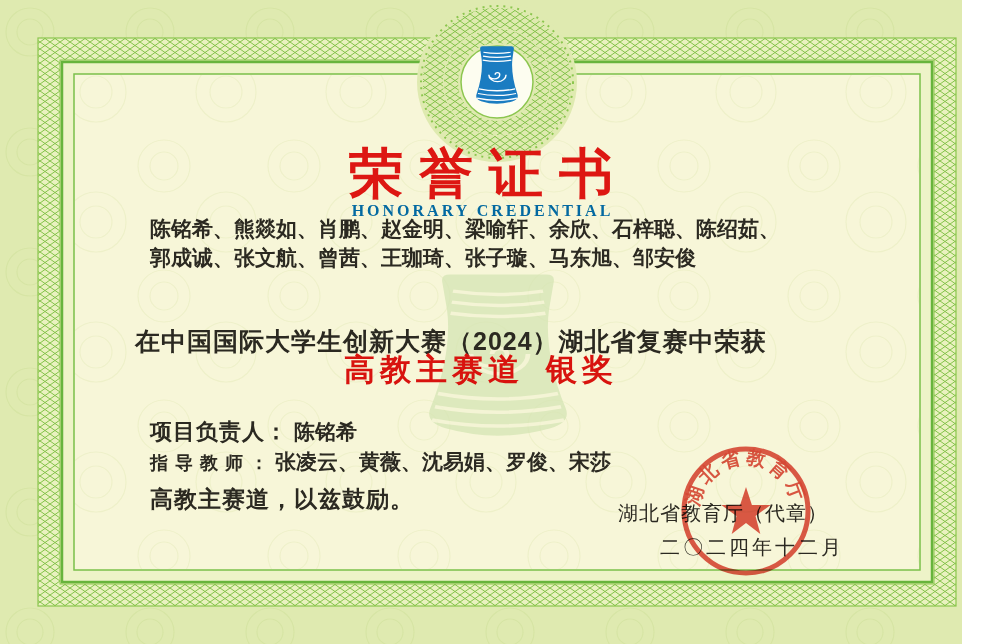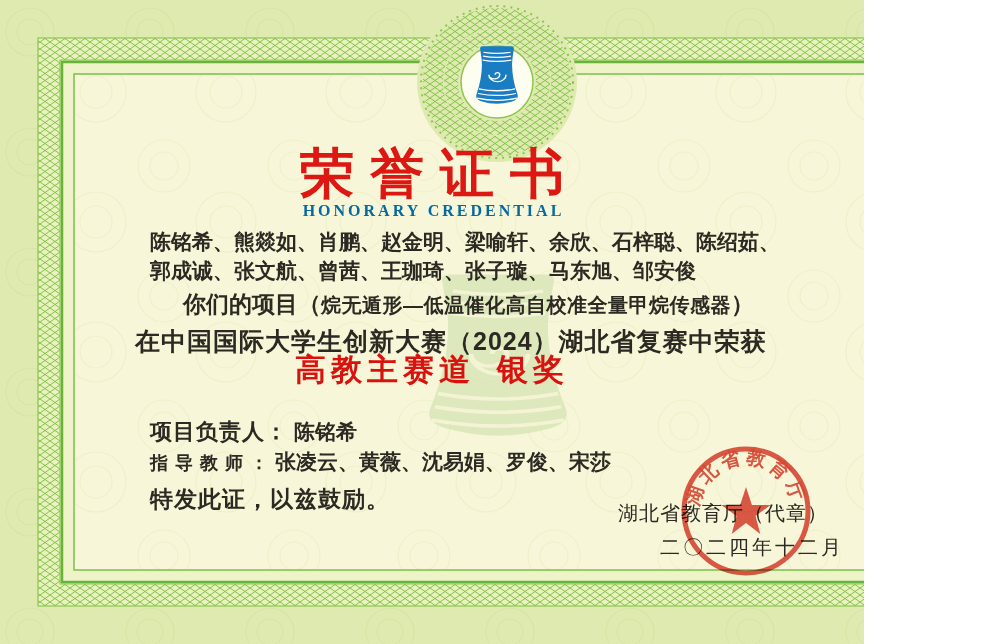--- a/index.html
+++ b/index.html
@@ -1,36 +1,36 @@
 <!DOCTYPE html>
 <html><head>
 <meta charset="utf-8">
 <style>
   html,body{margin:0;padding:0;}
   .page{
-    position:relative; width:864px; height:644px; overflow:hidden;
+    position:relative; width:962px; height:644px; overflow:hidden;
     background:#dfeab0;
     font-family:"Liberation Sans", sans-serif;
   }
   .page svg.bg{position:absolute;left:0;top:0;}
   .emblem{position:absolute;left:468px;top:44px;}
   .watermark{position:absolute;left:402px;top:268px;opacity:0.75;}
   .seal{position:absolute;left:676px;top:441px;mix-blend-mode:multiply;opacity:0.92;}
   .txt{position:absolute;color:#2b2921;white-space:nowrap;}
   .title{
     left:0;right:0;top:138px;text-align:center;
     font-family:"Liberation Serif", serif;font-weight:bold;
     font-size:54px;color:#dd1712;letter-spacing:16px;text-indent:16px;
   }
   .subtitle{
     left:0;right:0;top:202px;text-align:center;
     font-family:"Liberation Serif", serif;font-weight:bold;
     font-size:16px;color:#0369a1;letter-spacing:3px;text-indent:3px;
   }
-  .names{left:150px;top:227px;font-size:21px;font-weight:bold;line-height:29px;}
+  .names{left:150px;top:214px;font-size:21px;font-weight:bold;line-height:29px;}
   .project{left:183px;top:289px;font-weight:bold;}
   .project .hei{font-size:23px;}
   .project .kai{font-size:20px;letter-spacing:0.5px;}
   .competition{left:135px;top:325px;font-size:25px;font-weight:bold;letter-spacing:1px;}
   .award{left:0;right:0;top:349px;text-align:center;color:#d8130e;font-weight:bold;font-size:31px;}
   .award .track{letter-spacing:5px;}
   .award .level{margin-left:22px;letter-spacing:5px;}
   .leader{left:150px;top:417px;font-weight:bold;}
   .leader .lbl{font-size:22px;letter-spacing:1px;}
   .leader .val{font-size:21px;margin-left:6px;}
@@ -117,39 +117,36 @@
   </svg>
 
   <div class="txt title">荣誉证书</div>
   <div class="txt subtitle">HONORARY CREDENTIAL</div>
 
   <div class="txt names">
     <div>陈铭希、熊燚如、肖鹏、赵金明、梁喻轩、余欣、石梓聪、陈绍茹、</div>
     <div>郭成诚、张文航、曾茜、王珈琦、张子璇、马东旭、邹安俊</div>
   </div>
 
-  <div class="txt project">
-    <span class="hei">你们的项目（</span><span class="kai">烷无遁形—低温催化高自校准全量甲烷传感器</span><span class="hei">）</span>
-  </div>
 
   <div class="txt competition">在中国国际大学生创新大赛（2024）湖北省复赛中荣获</div>
 
   <div class="txt award">
     <span class="track">高教主赛道</span><span class="level">银奖</span>
   </div>
 
   <div class="txt leader">
     <span class="lbl">项目负责人：</span><span class="val">陈铭希</span>
   </div>
 
   <div class="txt advisors">
     <span class="lbl">指导教师：</span><span class="val">张凌云、黄薇、沈易娟、罗俊、宋莎</span>
   </div>
 
-  <div class="txt closing">特发此证，以兹鼓励。</div>
+  <div class="txt closing">高教主赛道，以兹鼓励。</div>
   <div class="txt issuer">湖北省教育厅（代章）</div>
   <div class="txt date">二〇二四年十二月</div>
 
   <svg class="seal" width="140" height="140" viewBox="0 0 140 140" aria-hidden="true">
     <defs>
       <path id="sealArc" d="M23,70 A47,47 0 0 1 117,70" fill="none"></path>
     </defs>
     <circle cx="70" cy="70" r="62" fill="none" stroke="#d93a2b" stroke-width="5" opacity="0.9"></circle>
     <polygon opacity="0.9" fill="#d93a2b" points="70,46 75.9,63.9 94.7,63.9 79.5,75.1 84.3,93 70,82 55.7,93 60.5,75.1 45.3,63.9 64.1,63.9"></polygon>
     <text font-size="19" font-weight="bold" fill="#d93a2b" opacity="0.92" font-family="Liberation Sans, sans-serif" letter-spacing="4">

